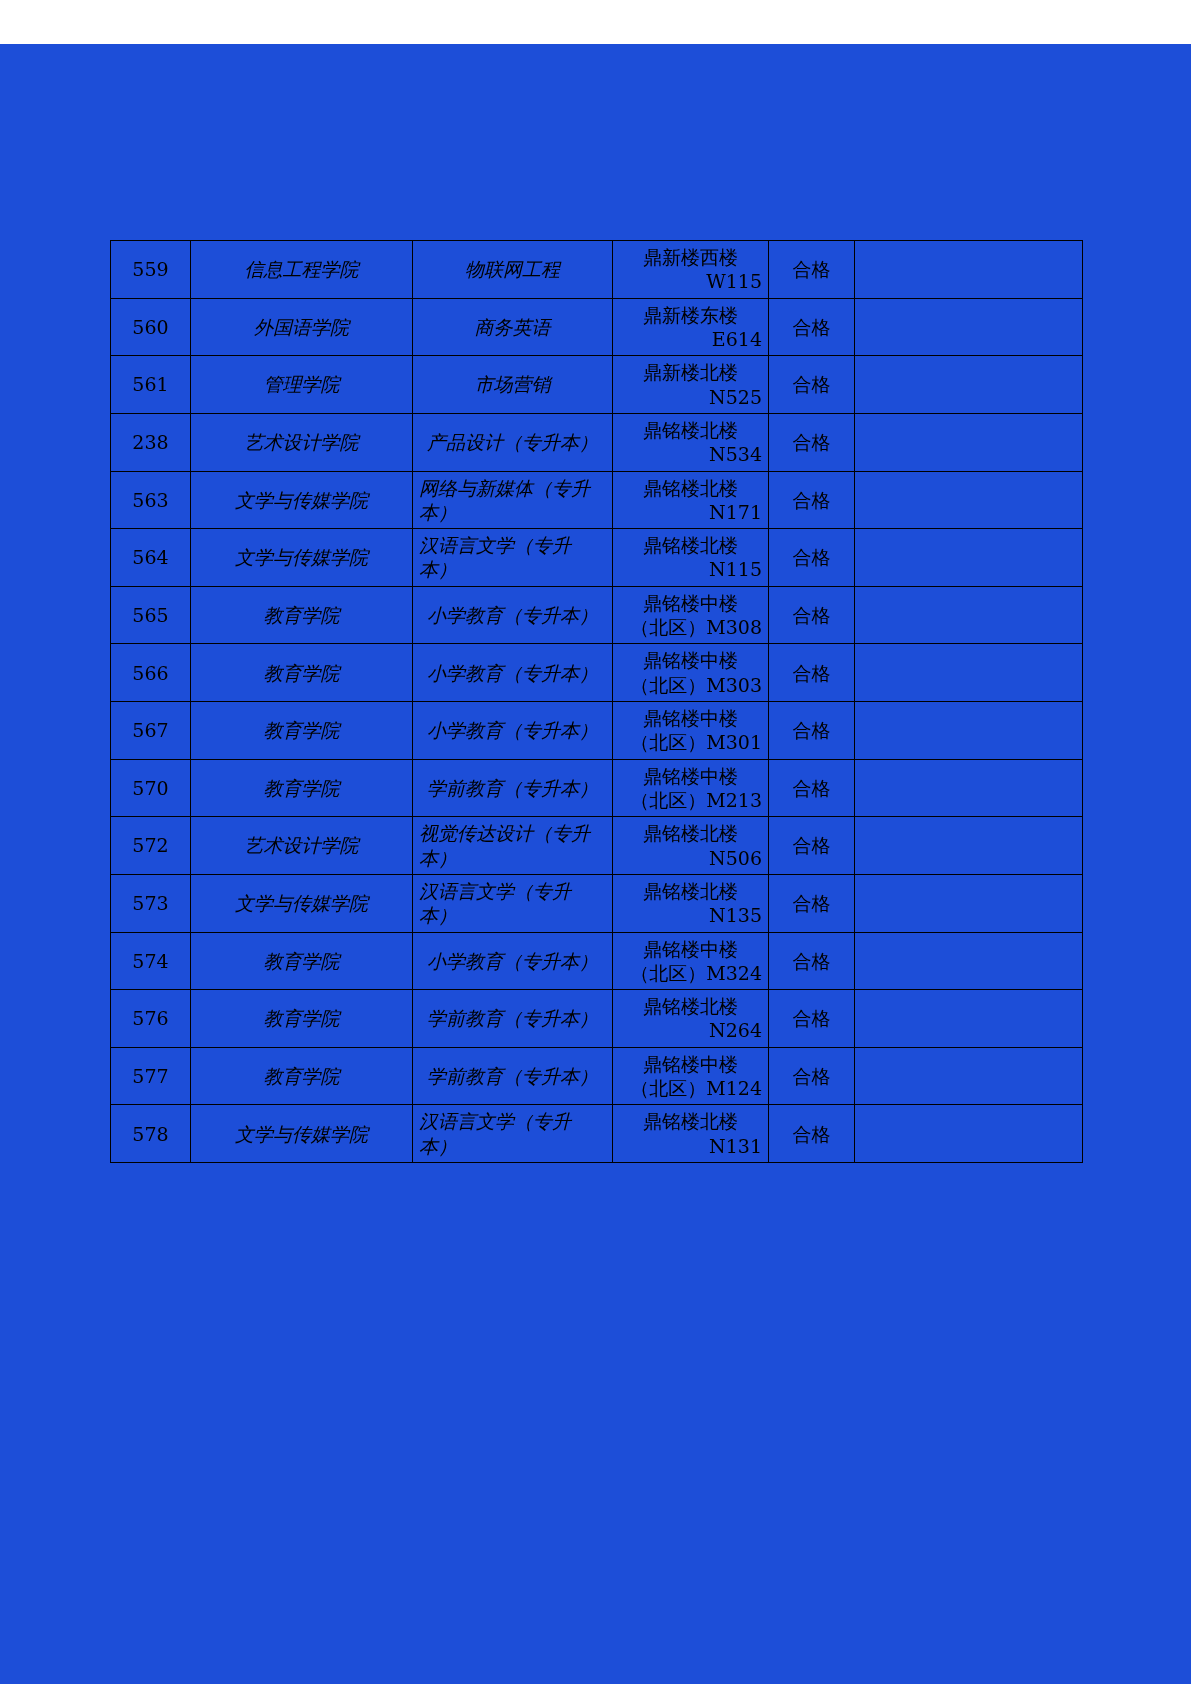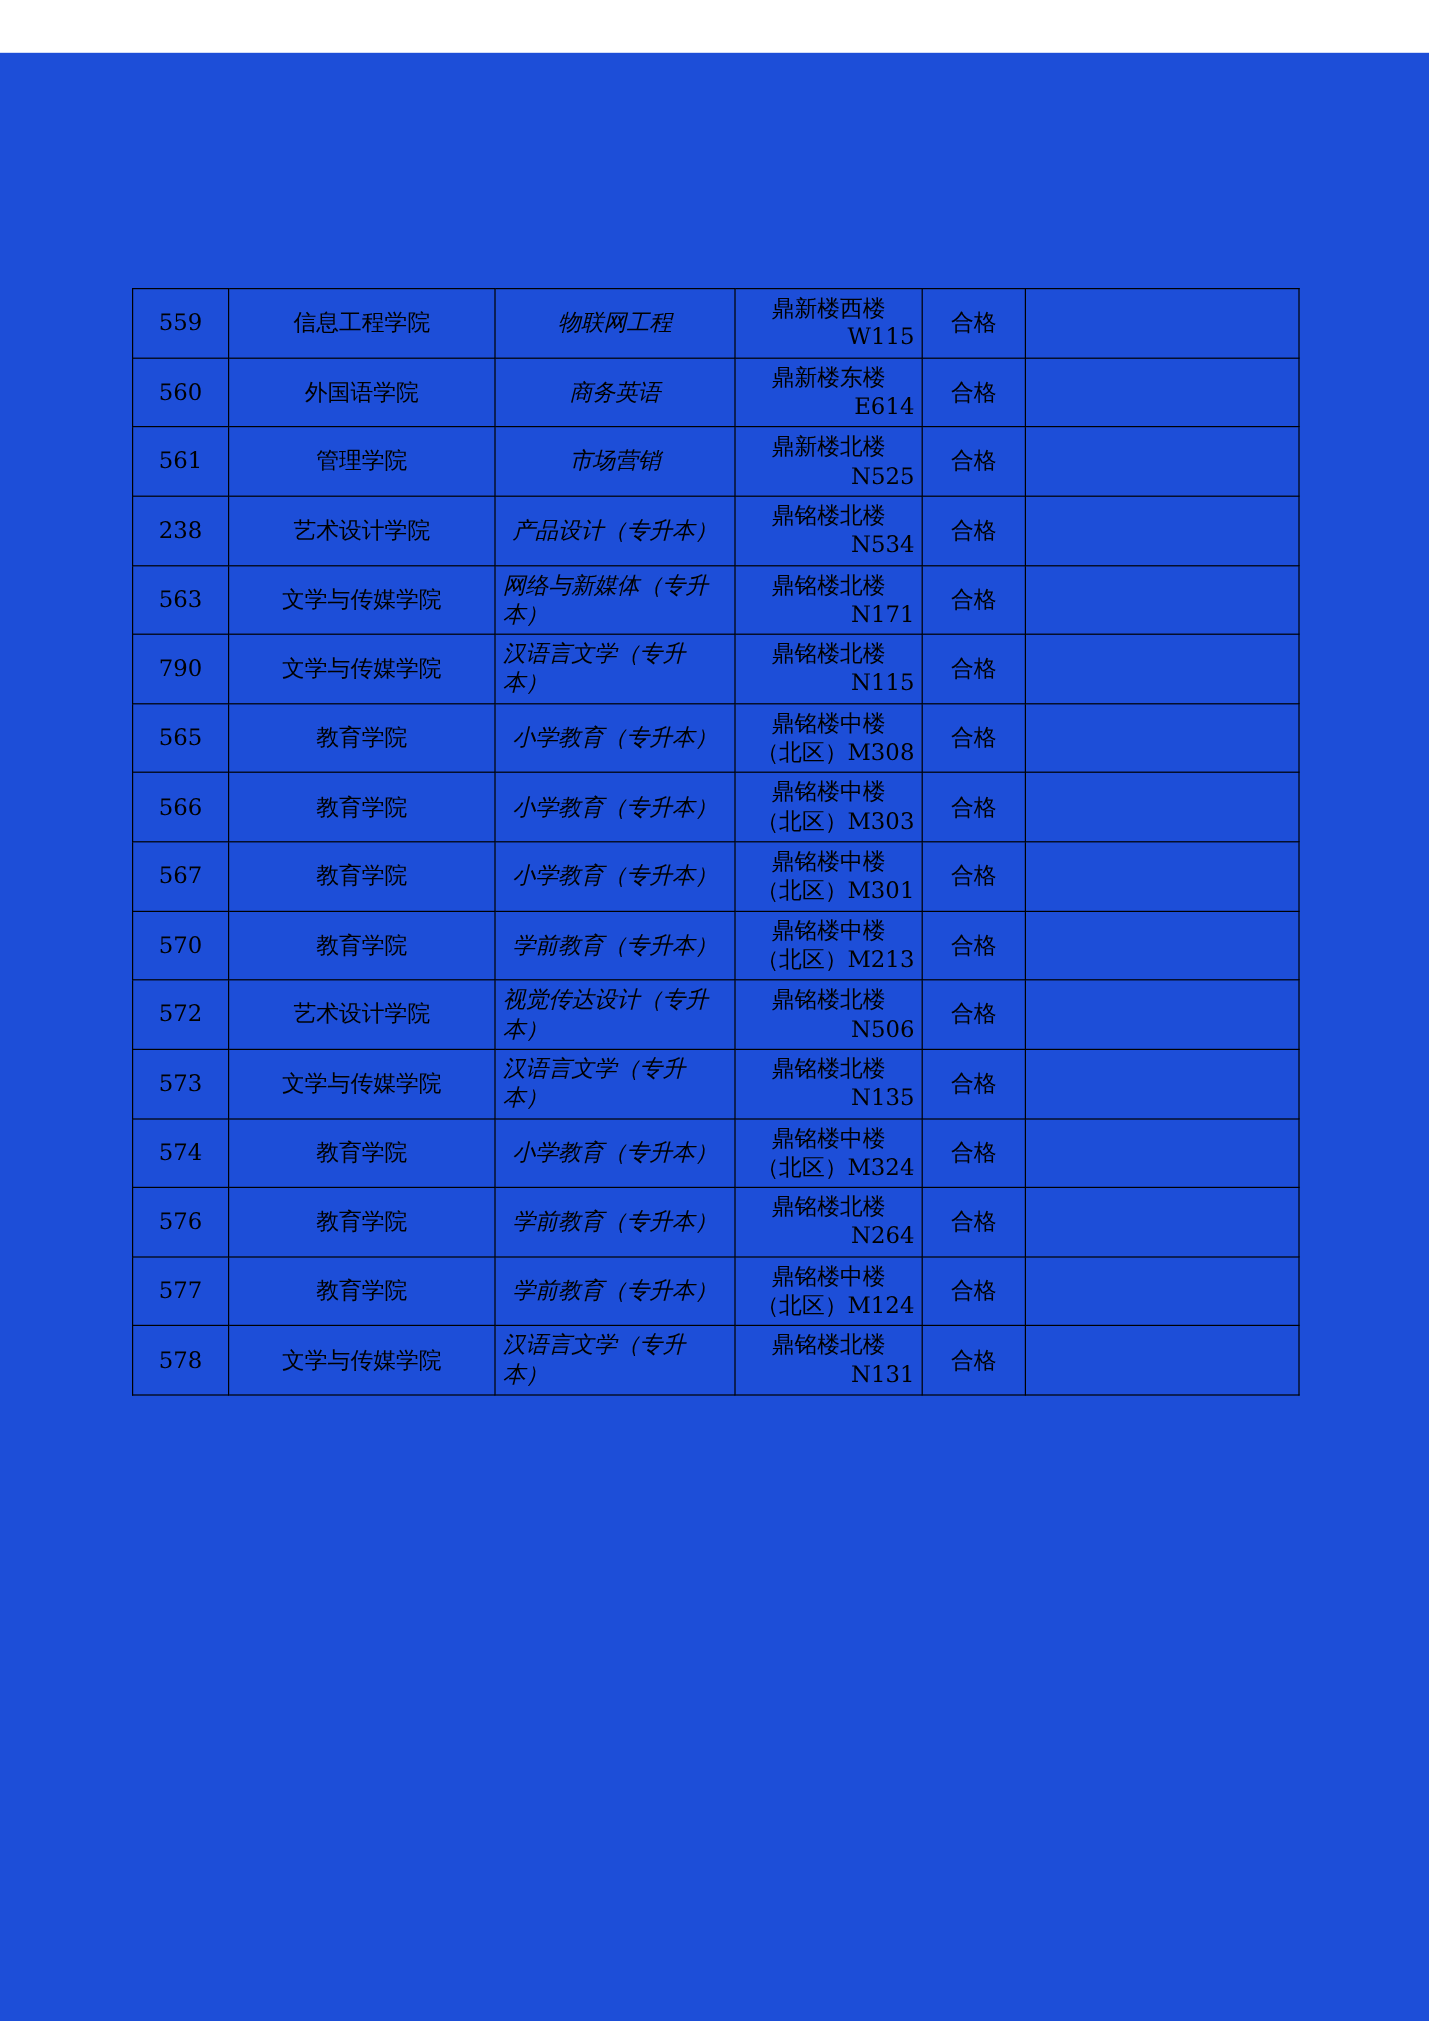--- a/index.html
+++ b/index.html
@@ -48,20 +48,21 @@
   col.c-room   { width: 156px; }
   col.c-status { width: 86px; }
   col.c-note   { width: 228px; }
 
   td.num {
     text-align: center;
     font-size: 20px;
   }
   td.college {
     text-align: center;
+    font-style: italic;
   }
   td.major {
     text-align: left;
     padding-left: 18px;
     font-style: italic;
   }
   td.major.center {
     text-align: center;
     padding-left: 6px;
   }
@@ -143,21 +144,21 @@
             <td class="college">文学与传媒学院</td>
             <td class="major">网络与新媒体（专升本）</td>
             <td class="room">
               <span class="room-line1">鼎铭楼北楼</span>
               <span class="room-line2">N171</span>
             </td>
             <td class="status">合格</td>
             <td class="note"></td>
           </tr>
           <tr>
-            <td class="num">790</td>
+            <td class="num">564</td>
             <td class="college">文学与传媒学院</td>
             <td class="major">汉语言文学（专升本）</td>
             <td class="room">
               <span class="room-line1">鼎铭楼北楼</span>
               <span class="room-line2">N115</span>
             </td>
             <td class="status">合格</td>
             <td class="note"></td>
           </tr>
           <tr>

